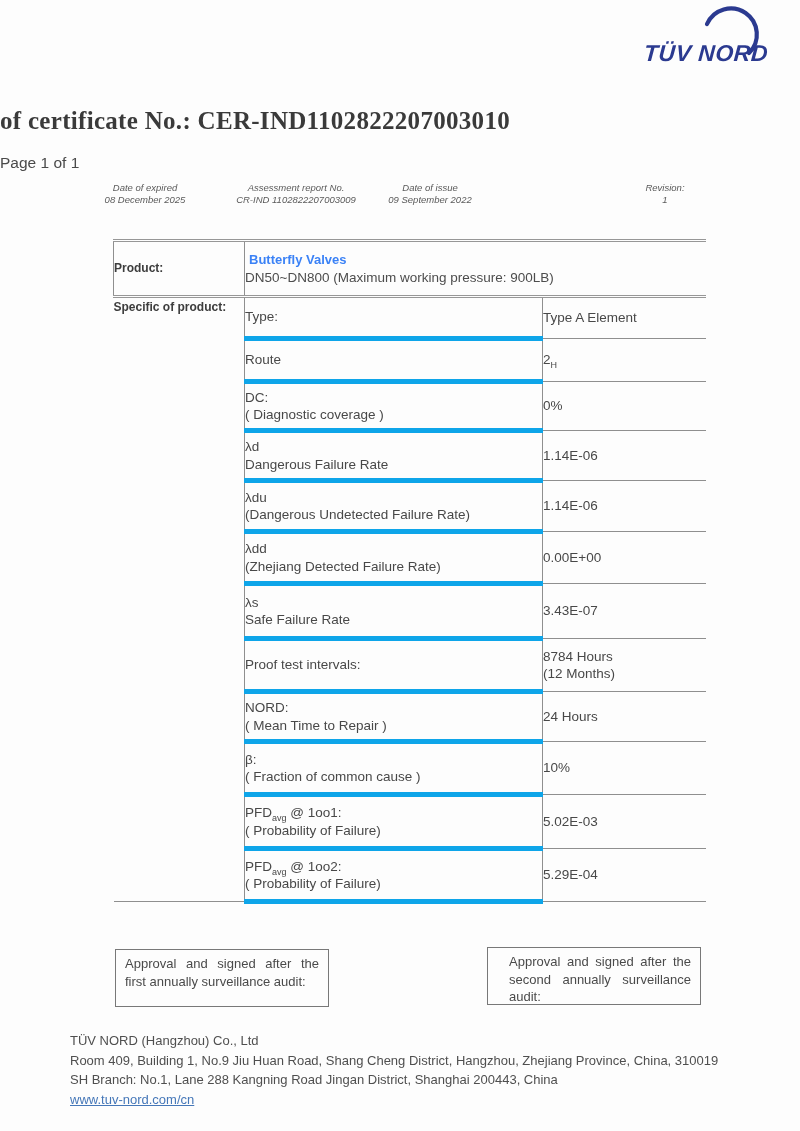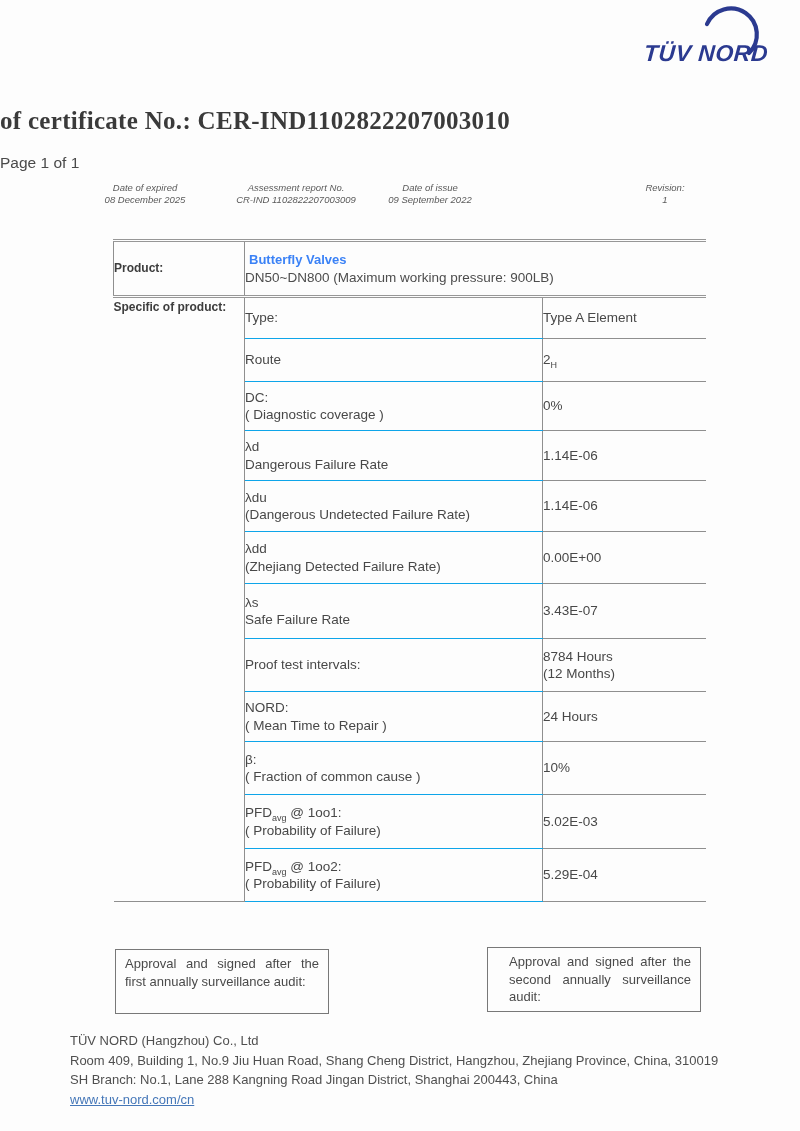--- a/index.html
+++ b/index.html
@@ -54,21 +54,21 @@
     vertical-align:middle; padding-left:19px;
   }
   .bold-label{font-size:12px; font-weight:bold; color:#3d3d3d; line-height:19px;}
   .pname{font-size:13px; font-weight:bold; color:#3b82f6; padding-left:4px; margin-bottom:3px;}
   .pdesc{font-size:13.5px; color:#4d4d4d;}
   .spec-label-cell{
     border-right:1px solid #8f8f8f; border-bottom:1px solid #8f8f8f;
     vertical-align:top; padding:13px 8px 0 19px;
   }
   td.mid{
-    border-right:1px solid #8f8f8f; border-bottom:1px solid #0ea5e9;
+    border-right:1px solid #8f8f8f; border-bottom:5px solid #0ea5e9;
     vertical-align:middle; padding:6px 6px 6px 19px; line-height:17.5px;
   }
   td.val{
     border-bottom:1px solid #8f8f8f;
     vertical-align:middle; padding:6px 4px 6px 26px; line-height:17.5px;
   }
   sub.subsc{font-size:9px; line-height:0;}
   
   tbody tr:nth-child(1) td{height:56px;}
   tbody tr:nth-child(2) td{height:42px;}
@@ -78,21 +78,21 @@
   tbody tr:nth-child(6) td{height:51px;}
   tbody tr:nth-child(7) td{height:52px;}
   tbody tr:nth-child(8) td{height:55px;}
   tbody tr:nth-child(9) td{height:53px;}
   tbody tr:nth-child(10) td{height:50px;}
   tbody tr:nth-child(11) td{height:53px;}
   tbody tr:nth-child(12) td{height:54px;}
   tbody tr:nth-child(13) td{height:53px;}
   
   .approval-box{
-    position:absolute; width:214px; height:65px; box-sizing:border-box;
+    position:absolute; width:214px; height:58px; box-sizing:border-box;
     border:1.5px solid #787878; padding:5px 9px;
     font-size:13px; line-height:17.5px; text-align:justify; color:#4a4a4a;
   }
   .approval-first{left:115px; top:949px;}
   .approval-second{left:487px; top:947px;padding-left:21px;}
   
   .footer{position:absolute; left:70px; top:1031px; width:700px;
     font-size:13px; line-height:19.5px; color:#4f4f4f;}
   .footer-link{text-decoration:underline; cursor:pointer;}
 </style>

